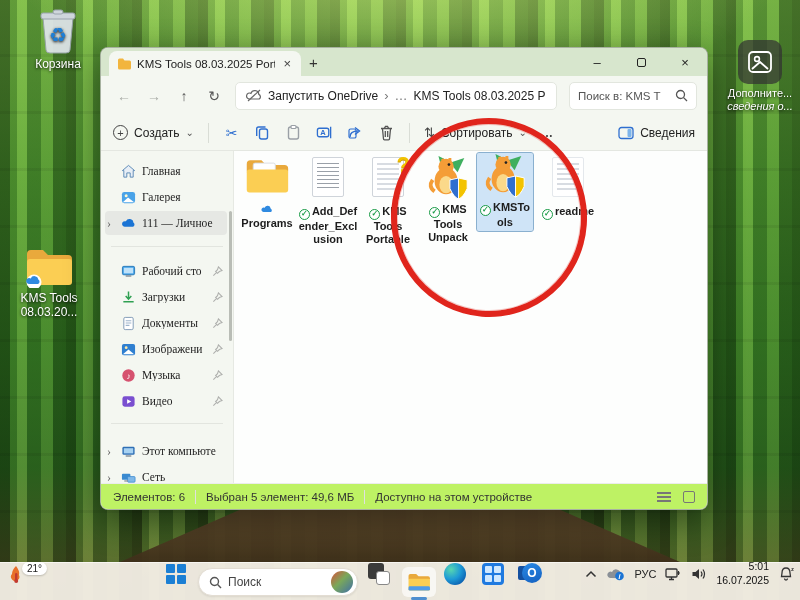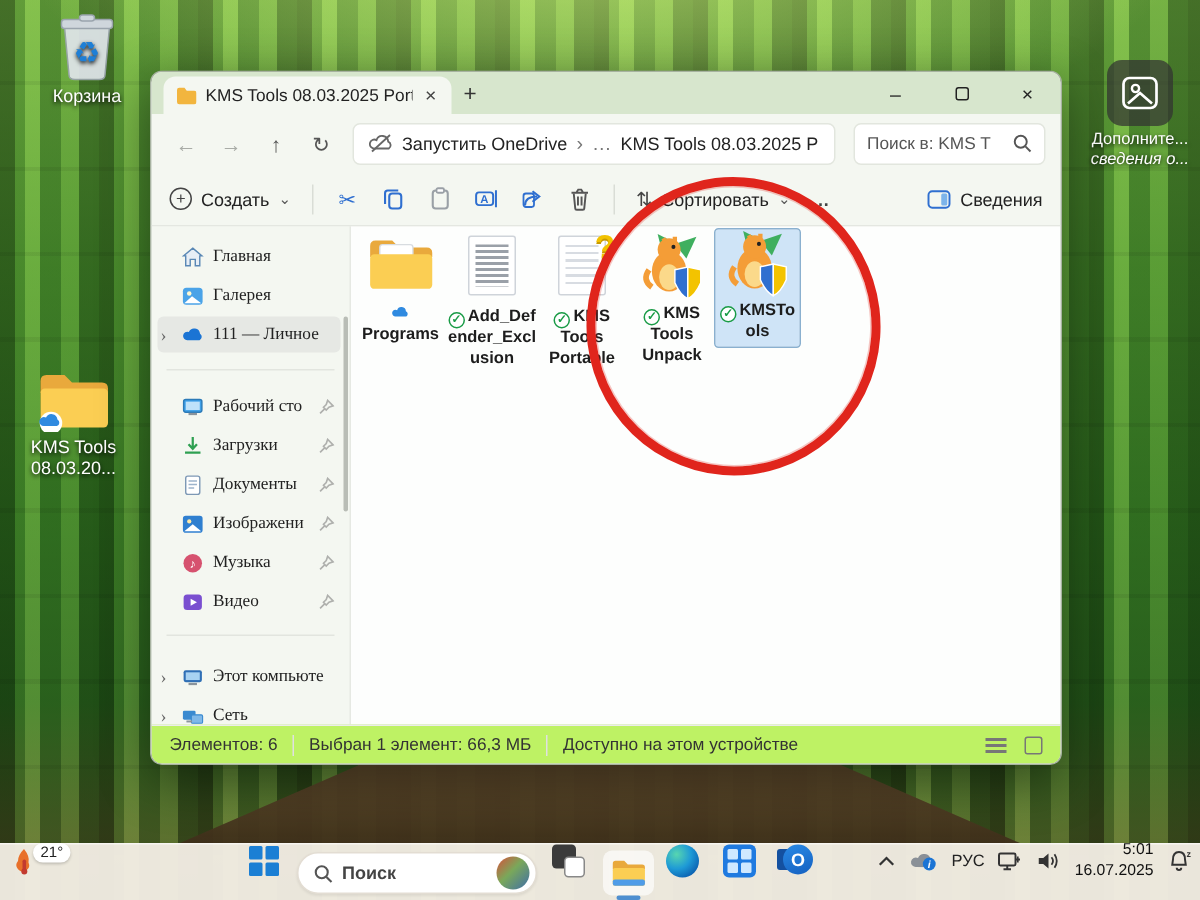--- a/index.html
+++ b/index.html
@@ -122,21 +122,21 @@
              display:flex; align-items:center; z-index:60; }
   .tb-abs { position:absolute; top:0; height:22px; display:flex; align-items:center; }
   .tb-icon { width:26px; height:26px; display:flex; align-items:center; justify-content:center; position:relative; }
   .weather { left:6px; gap:2px; }
   .temp-bubble { background:#fff; border-radius:9px; padding:1px 5px; font-size:10px; color:#222;
                  box-shadow:0 1px 2px rgba(0,0,0,.2); margin-left:-4px; margin-top:-12px; }
   .startgrid { width:20px; height:20px; display:grid; grid-template-columns:9px 9px; grid-template-rows:9px 9px; gap:2px; }
   .startgrid div { background:#1b7fd4; border-radius:1px; }
   .tsearch { left:198px; width:160px; height:28px; top:5px; background:#fff; border-radius:14px;
              border:1px solid #e3ddd3; display:flex; align-items:center; padding:0 4px 0 10px; gap:6px;
-             font-size:12px; color:#444; box-shadow:0 1px 2px rgba(0,0,0,.08);font-weight:bold; }
+             font-size:12px; color:#444; box-shadow:0 1px 2px rgba(0,0,0,.08); }
   .tsearch .simg { margin-left:auto; width:22px; height:22px; border-radius:11px;
                    background:linear-gradient(135deg,#d94f3a 0%,#7aa85a 45%,#3f6ea8 100%); }
   .taskview-back { width:16px; height:16px; background:#3b3b3b; border-radius:3px; position:absolute; left:2px; top:2px; }
   .taskview-front { width:14px; height:14px; background:#fff; border:1px solid #888; border-radius:3px; position:absolute; right:2px; bottom:2px; }
   .active-app { background:rgba(255,255,255,.65); border-radius:6px; }
   .underline { position:absolute; bottom:-5px; left:50%; transform:translateX(-50%); width:16px; height:3px;
                background:#4f8fd0; border-radius:2px; }
   .edge-ball { width:22px; height:22px; border-radius:50%;
                background:radial-gradient(circle at 32% 30%, #57d6b0 0%, #1e9ad6 45%, #0b5fb0 80%); }
   .store-bag { width:22px; height:22px; background:#1f7ae0; border-radius:4px; display:grid;
@@ -457,27 +457,35 @@
           <path d="M18 4 L20 8 M26 3 L26 7" stroke="#f49d37" stroke-width="3"></path>
           <g>
             <path d="M35 24 L26 26 V35 Q30 44 35 46 Z" fill="#2f6fd0" stroke="#fff" stroke-width="1"></path>
             <path d="M35 24 L44 26 V35 Q40 44 35 46 Z" fill="#f3c300" stroke="#fff" stroke-width="1"></path>
           </g>
         </svg>
       </div>
       <div class="flabel ba"><span class="badge-check">✓</span><span>KMSTools</span></div>
     </div>
 
+    <div class="file" style="left:304px; top:4px;">
+      <div class="ficon">
+        <div class="doc" style="border-color:#e4e8ec;">
+            <div class="lines lite"></div>
+          </div>
+      </div>
+      <div class="flabel"><span class="badge-check">✓</span><span>readme</span></div>
+    </div>
 
   </div>
 
   <div class="statusbar">
     <span>Элементов: 6</span>
     <div class="sdiv"></div>
-    <span>Выбран 1 элемент: 66,3 МБ</span>
+    <span>Выбран 5 элемент: 49,6 МБ</span>
     <div class="sdiv"></div>
     <span>Доступно на этом устройстве</span>
     <div class="viewicons">
       <span class="vlist"></span>
       <span class="vlarge"></span>
     </div>
   </div>
 </div>
 
 <div class="redcircle"></div>

